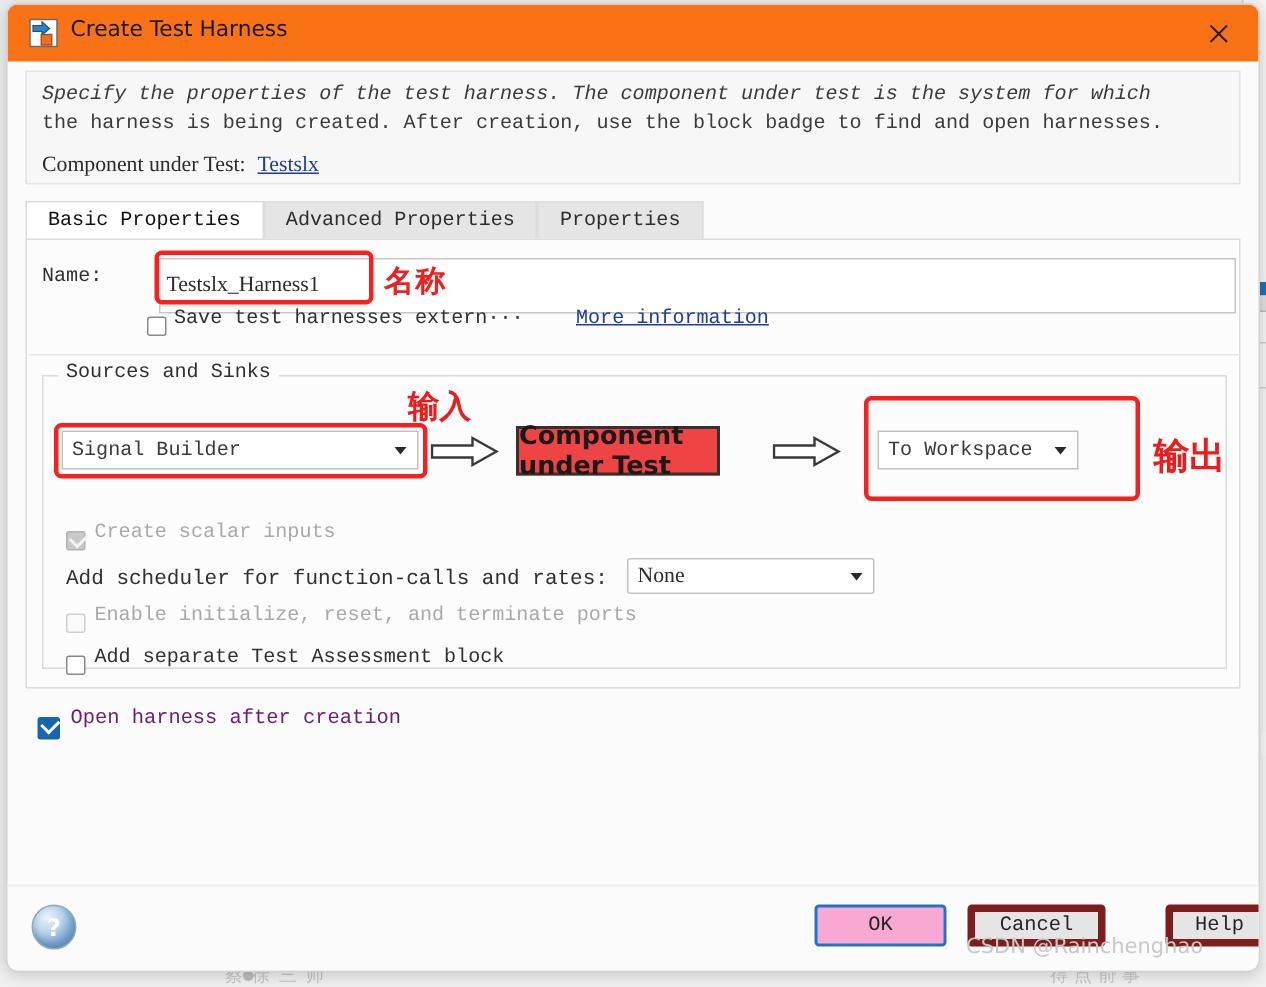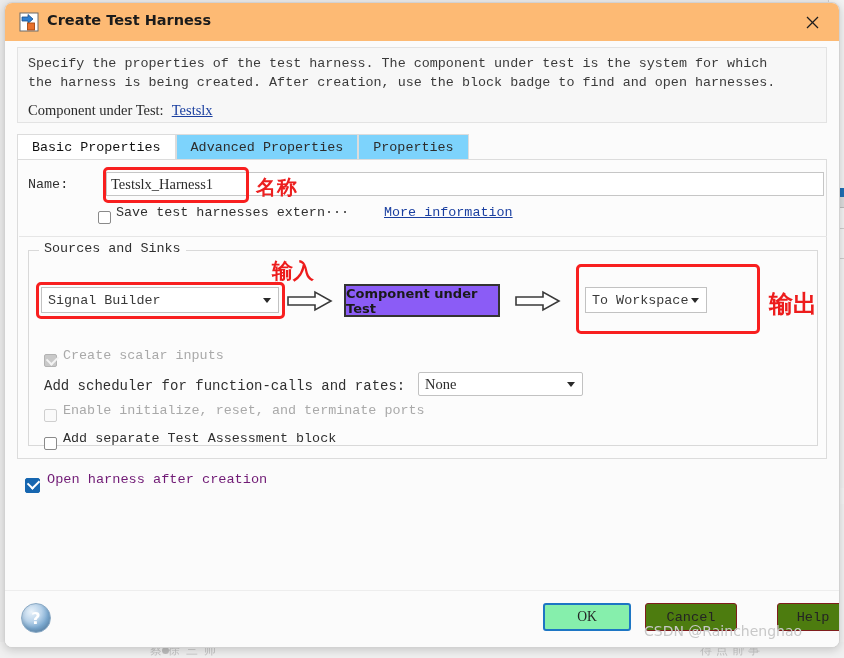--- a/index.html
+++ b/index.html
@@ -69,23 +69,22 @@
     background: #fbfbfb;
     border: 1px solid #d2d2d2;
     border-radius: 8px;
     box-shadow: 0 2px 10px rgba(0,0,0,0.18);
     box-sizing: border-box;
     overflow: hidden;
   }
 
   
   .titlebar {
-    position: relative; height: 38px; background: #fdba74;
+    position: relative; height: 38px; background: #f97316;
     border-bottom: 0px;
-    font-weight: bold;
   }
   .title-icon {
     position: absolute; left: 14px; top: 9px; width: 20px; height: 20px;
   }
   .title-text {
     position: absolute; left: 42px; top: 9px;
     font-family: "DejaVu Sans", sans-serif;
     font-size: 14.5px; color: #1b1b1b;
     letter-spacing: 0px;
   }
@@ -103,21 +102,21 @@
     width: 810px; height: 76px;
     background: #f7f7f7;
     border: 1px solid #e3e3e3;
     box-sizing: border-box;
   }
   .desc-line {
     position: absolute;
     font-family: "Liberation Mono", "DejaVu Sans Mono", monospace;
     font-size: 13.4px; color: #3b3b3b; white-space: nowrap;
   }
-  .desc-l1 { left: 10px; top: 8px; }
+  .desc-l1 { left: 10px; top: 8px; font-style: italic; }
   .desc-l2 { left: 10px; top: 27px; }
   .desc-l3 { left: 10px; top: 54px; }
   .cut-label {
     font-family: "Liberation Serif", serif;
     font-size: 14.5px; color: #2b2b2b;
   }
   .cut-link {
     font-family: "Liberation Serif", serif;
     font-size: 14.5px; color: #1a3fa0;
     text-decoration: underline; cursor: pointer;
@@ -128,21 +127,21 @@
     position: absolute; left: 12px; top: 131px;
     width: 810px; height: 26px;
     display: flex; align-items: flex-end;
   }
   .tab {
     height: 26px; line-height: 26px;
     padding: 0 14px;
     font-family: "Liberation Mono", "DejaVu Sans Mono", monospace;
     font-size: 13.4px; color: #2d2d2d;
     border: 1px solid #dcdcdc; border-bottom: none;
-    background: #7dd3fc;
+    background: #e5e5e5;
     box-sizing: border-box;
     cursor: default;
   }
   .tab.active { background: #ffffff; color: #111; }
 
   
   .tabpanel {
     position: absolute; left: 12px; top: 156px;
     width: 810px; height: 300px;
     background: #fcfcfc; border: 1px solid #dcdcdc;
@@ -151,21 +150,21 @@
 
   
   .name-row { position: absolute; left: 0; top: 0; width: 100%; }
   .name-label {
     position: absolute; left: 10px; top: 17px;
     font-family: "Liberation Mono", "DejaVu Sans Mono", monospace;
     font-size: 13.4px; color: #303030;
   }
   .name-input {
     position: absolute; left: 88px; top: 12px;
-    width: 718px; height: 24px;
+    width: 718px; height: 37px;
     background: #ffffff;
     border: 1px solid #c6c6c6;
     box-sizing: border-box;
     font-family: "Liberation Serif", serif;
     font-size: 14.5px; color: #2c2c2c;
     padding: 0 4px; line-height: 22px;
     outline: none;
   }
   .cjk-name {
     position: absolute; left: 238px; top: 14px;
@@ -258,45 +257,45 @@
   .combo span.val { padding-left: 6px; }
   .combo .arrow {
     position: absolute; right: 7px; top: 50%;
     width: 0; height: 0; margin-top: -2px;
     border-left: 4px solid transparent;
     border-right: 4px solid transparent;
     border-top: 5px solid #2a2a2a;
   }
 
   .src-combo { left: 12px; top: 36px; width: 238px; height: 26px; }
-  .sink-combo{ left: 556px; top: 36px; width: 122px; height: 26px; }
+  .sink-combo{ left: 556px; top: 36px; width: 134px; height: 26px; }
 
   .redbox-src  { left: 7px;  top: 31px;  width: 249px; height: 37px; }
   .redbox-sink { left: 547px; top: 13px; width: 184px; height: 70px; }
 
   .cjk-in {
     position: absolute; left: 243px; top: 6px;
     font-family: "DejaVu Sans", sans-serif;
     font-size: 21px; font-weight: bold; color: #ed1c1c;
   }
   .cjk-out {
     position: absolute; left: 740px; top: 37px;
     font-family: "DejaVu Sans", sans-serif;
     font-size: 24px; font-weight: bold; color: #ed1c1c;
   }
 
   .cut-box {
     position: absolute; left: 315px; top: 33px;
-    width: 156px; height: 33px;
+    width: 136px; height: 33px;
     border: 2px solid #333333;
-    background: #8b5cf6;
+    background: #ef4444;
     box-sizing: border-box;
     display: flex; align-items: center; justify-content: center;
     font-family: "DejaVu Sans", sans-serif;
-    font-size: 13px; font-weight: bold; color: #1a1a1a;
+    font-size: 17px; font-weight: bold; color: #1a1a1a;
   }
   .blockarrow { position: absolute; }
   .arrow1 { left: 258px; top: 39px; }
   .arrow2 { left: 486px; top: 39px; }
 
   
   .row-scalar-chk   { left: 15px;  top: 103px; }
   .row-scalar-text  { left: 34px;  top: 97px; }
   .sched-text { position:absolute; left: 15px; top: 127px;
     font-family: "Liberation Mono", "DejaVu Sans Mono", monospace;
@@ -327,28 +326,28 @@
     background: radial-gradient(circle at 34% 28%, #eaf3fb 0%, #b9d3ea 36%, #7aa8cf 62%, #5d87ad 100%);
     border: 1px solid #8aa9c4;
     display: flex; align-items: center; justify-content: center;
     font-family: "DejaVu Sans", sans-serif; font-size: 16px;
     color: #ffffff; font-weight: bold;
     box-shadow: inset 0 -2px 4px rgba(0,0,0,0.15);
     cursor: default;
   }
   .btn {
     position: absolute; top: 12px; height: 28px;
-    background: #4d7c0f; border: 1px solid #7f1d1d;
+    background: #e5e5e5; border: 5px solid #7f1d1d;
     border-radius: 3px; box-sizing: border-box;
     font-family: "Liberation Mono", "DejaVu Sans Mono", monospace;
     font-size: 13.6px; color: #242424;
     display: flex; align-items: center; justify-content: center;
     cursor: default;
   }
-  .btn.primary { border: 2px solid #1d76c4; background: #86efac; font-family: Liberation Serif, serif; }
+  .btn.primary { border: 2px solid #1d76c4; background: #f9a8d4; }
   .btn-ok     { left: 538px; width: 88px; }
   .btn-cancel { left: 640px; width: 92px; }
   .btn-help   { left: 772px; width: 72px; }
 
   .watermark {
     position: absolute; left: 644px; top: 623px;
     font-family: "DejaVu Sans", sans-serif;
     font-size: 14px; color: #c8c8c8;
     white-space: nowrap; letter-spacing: 0px;
     pointer-events: none;

